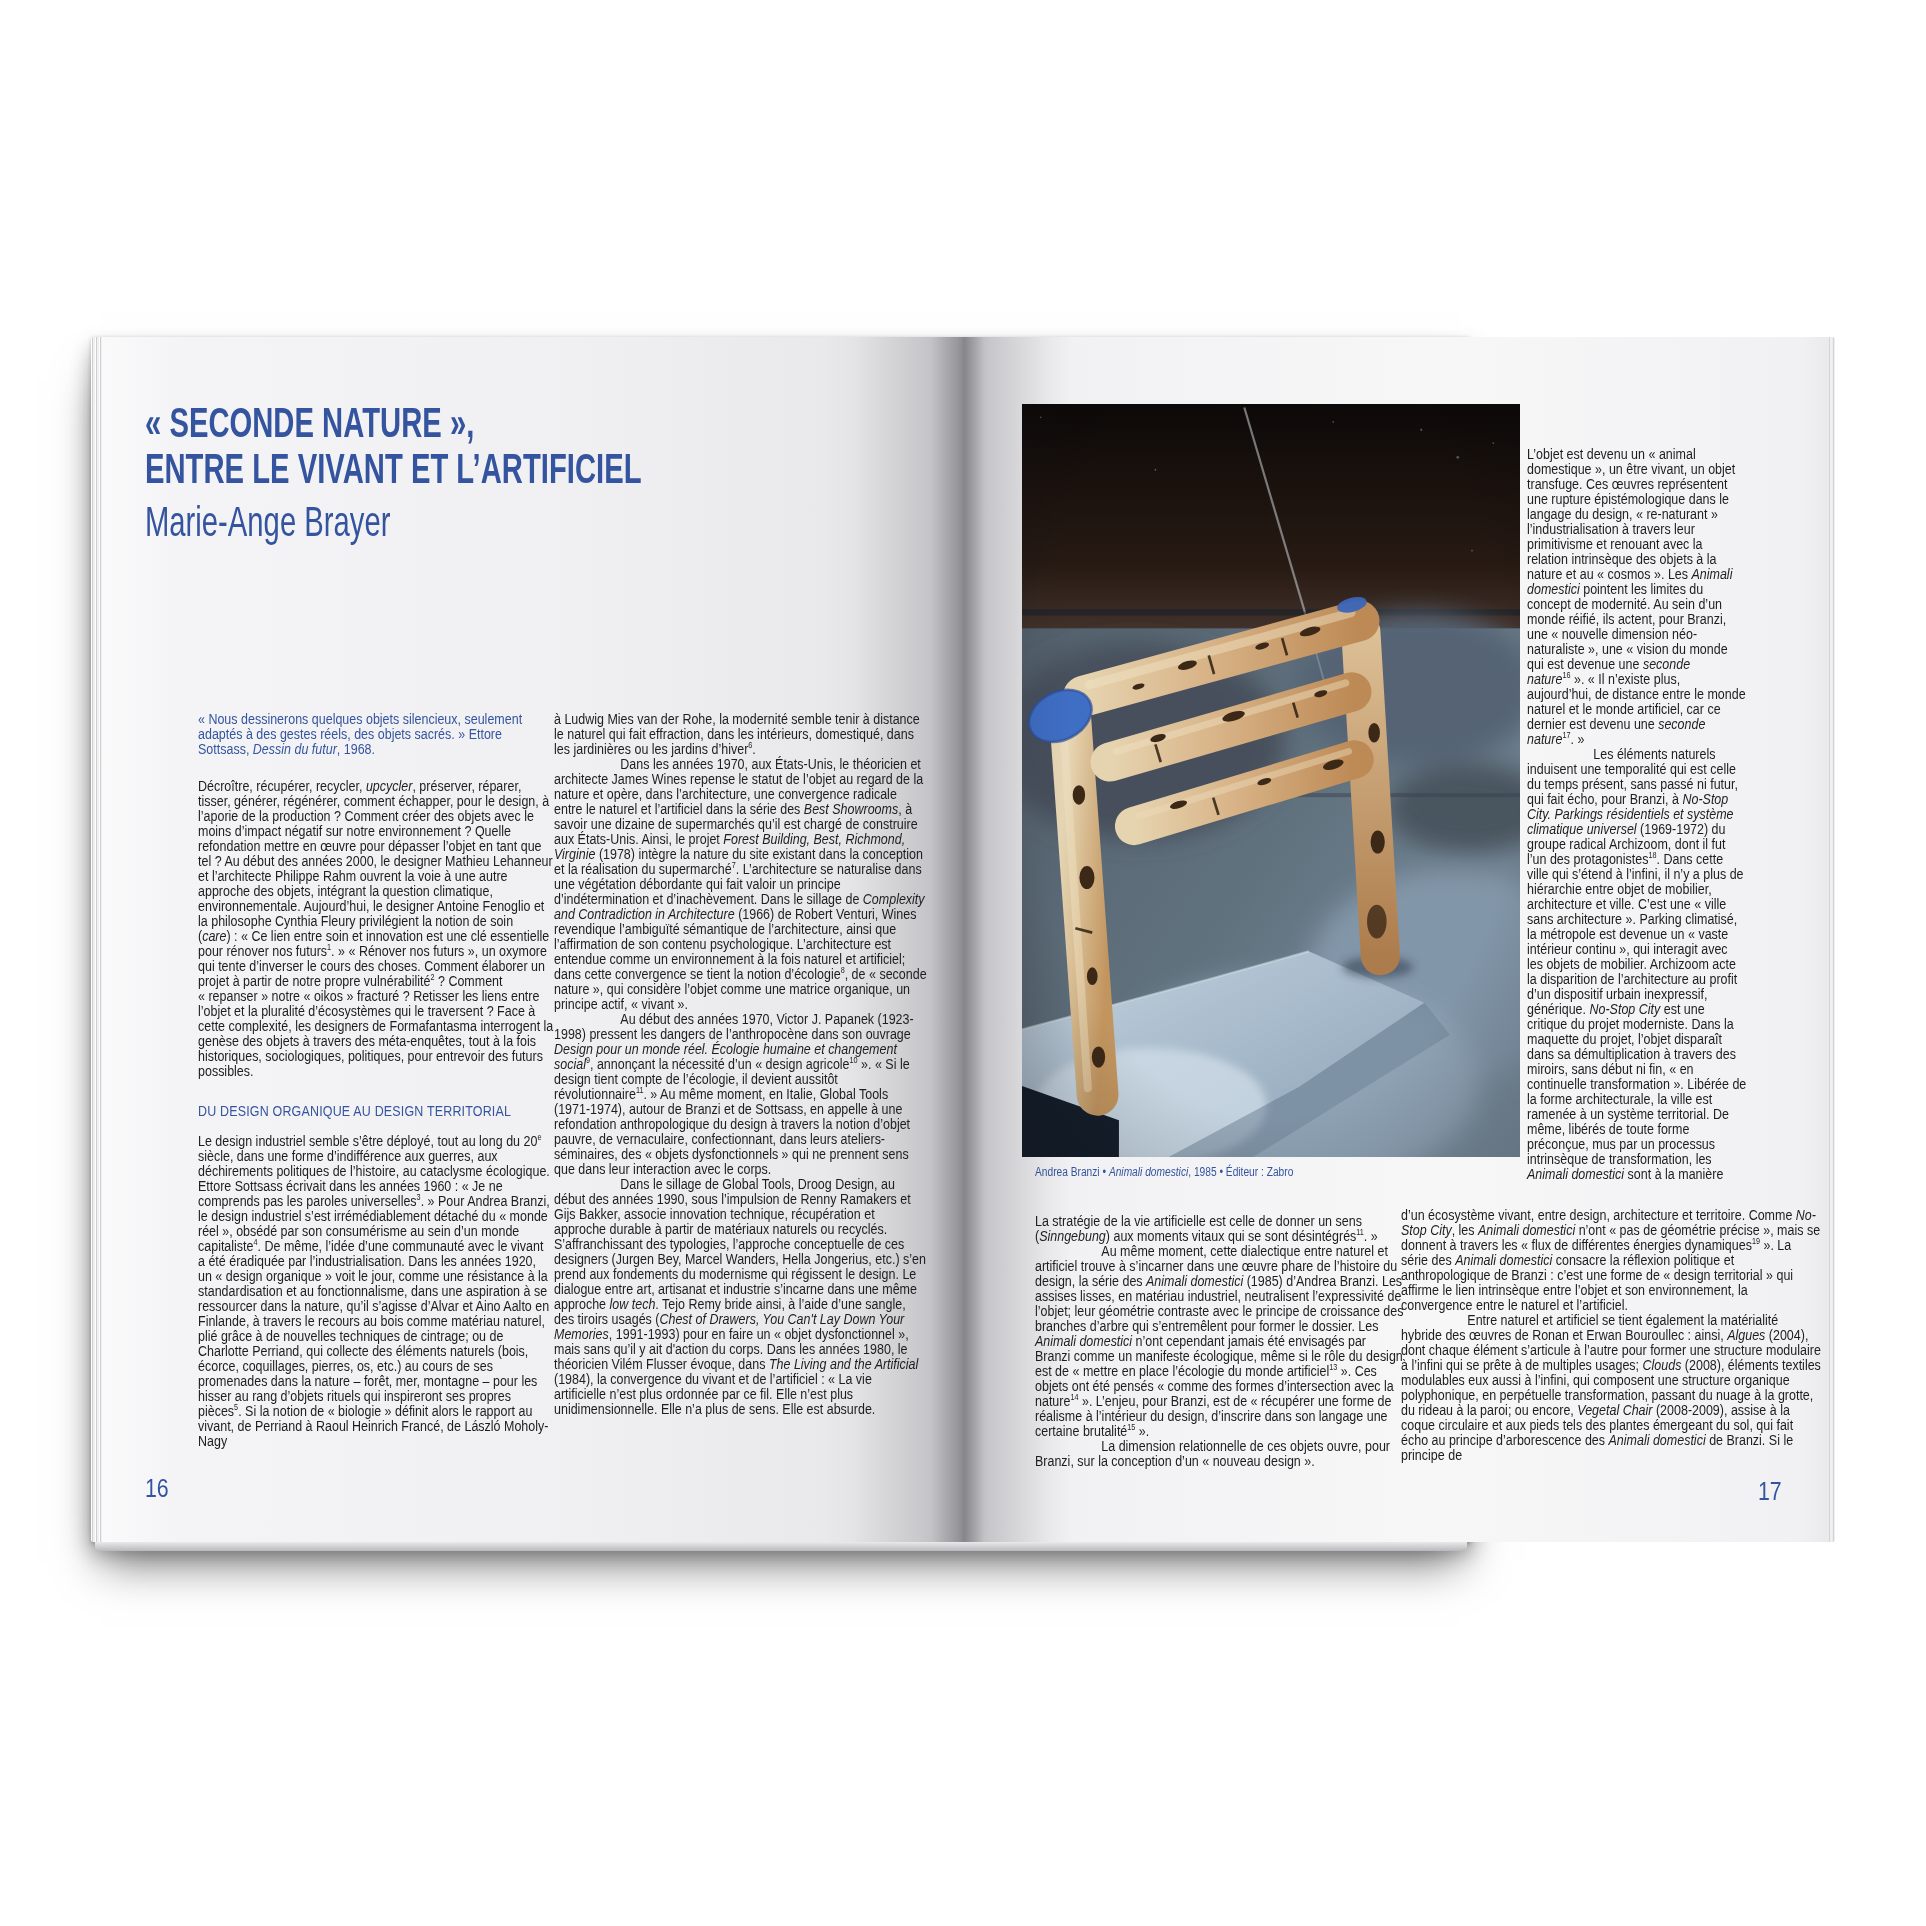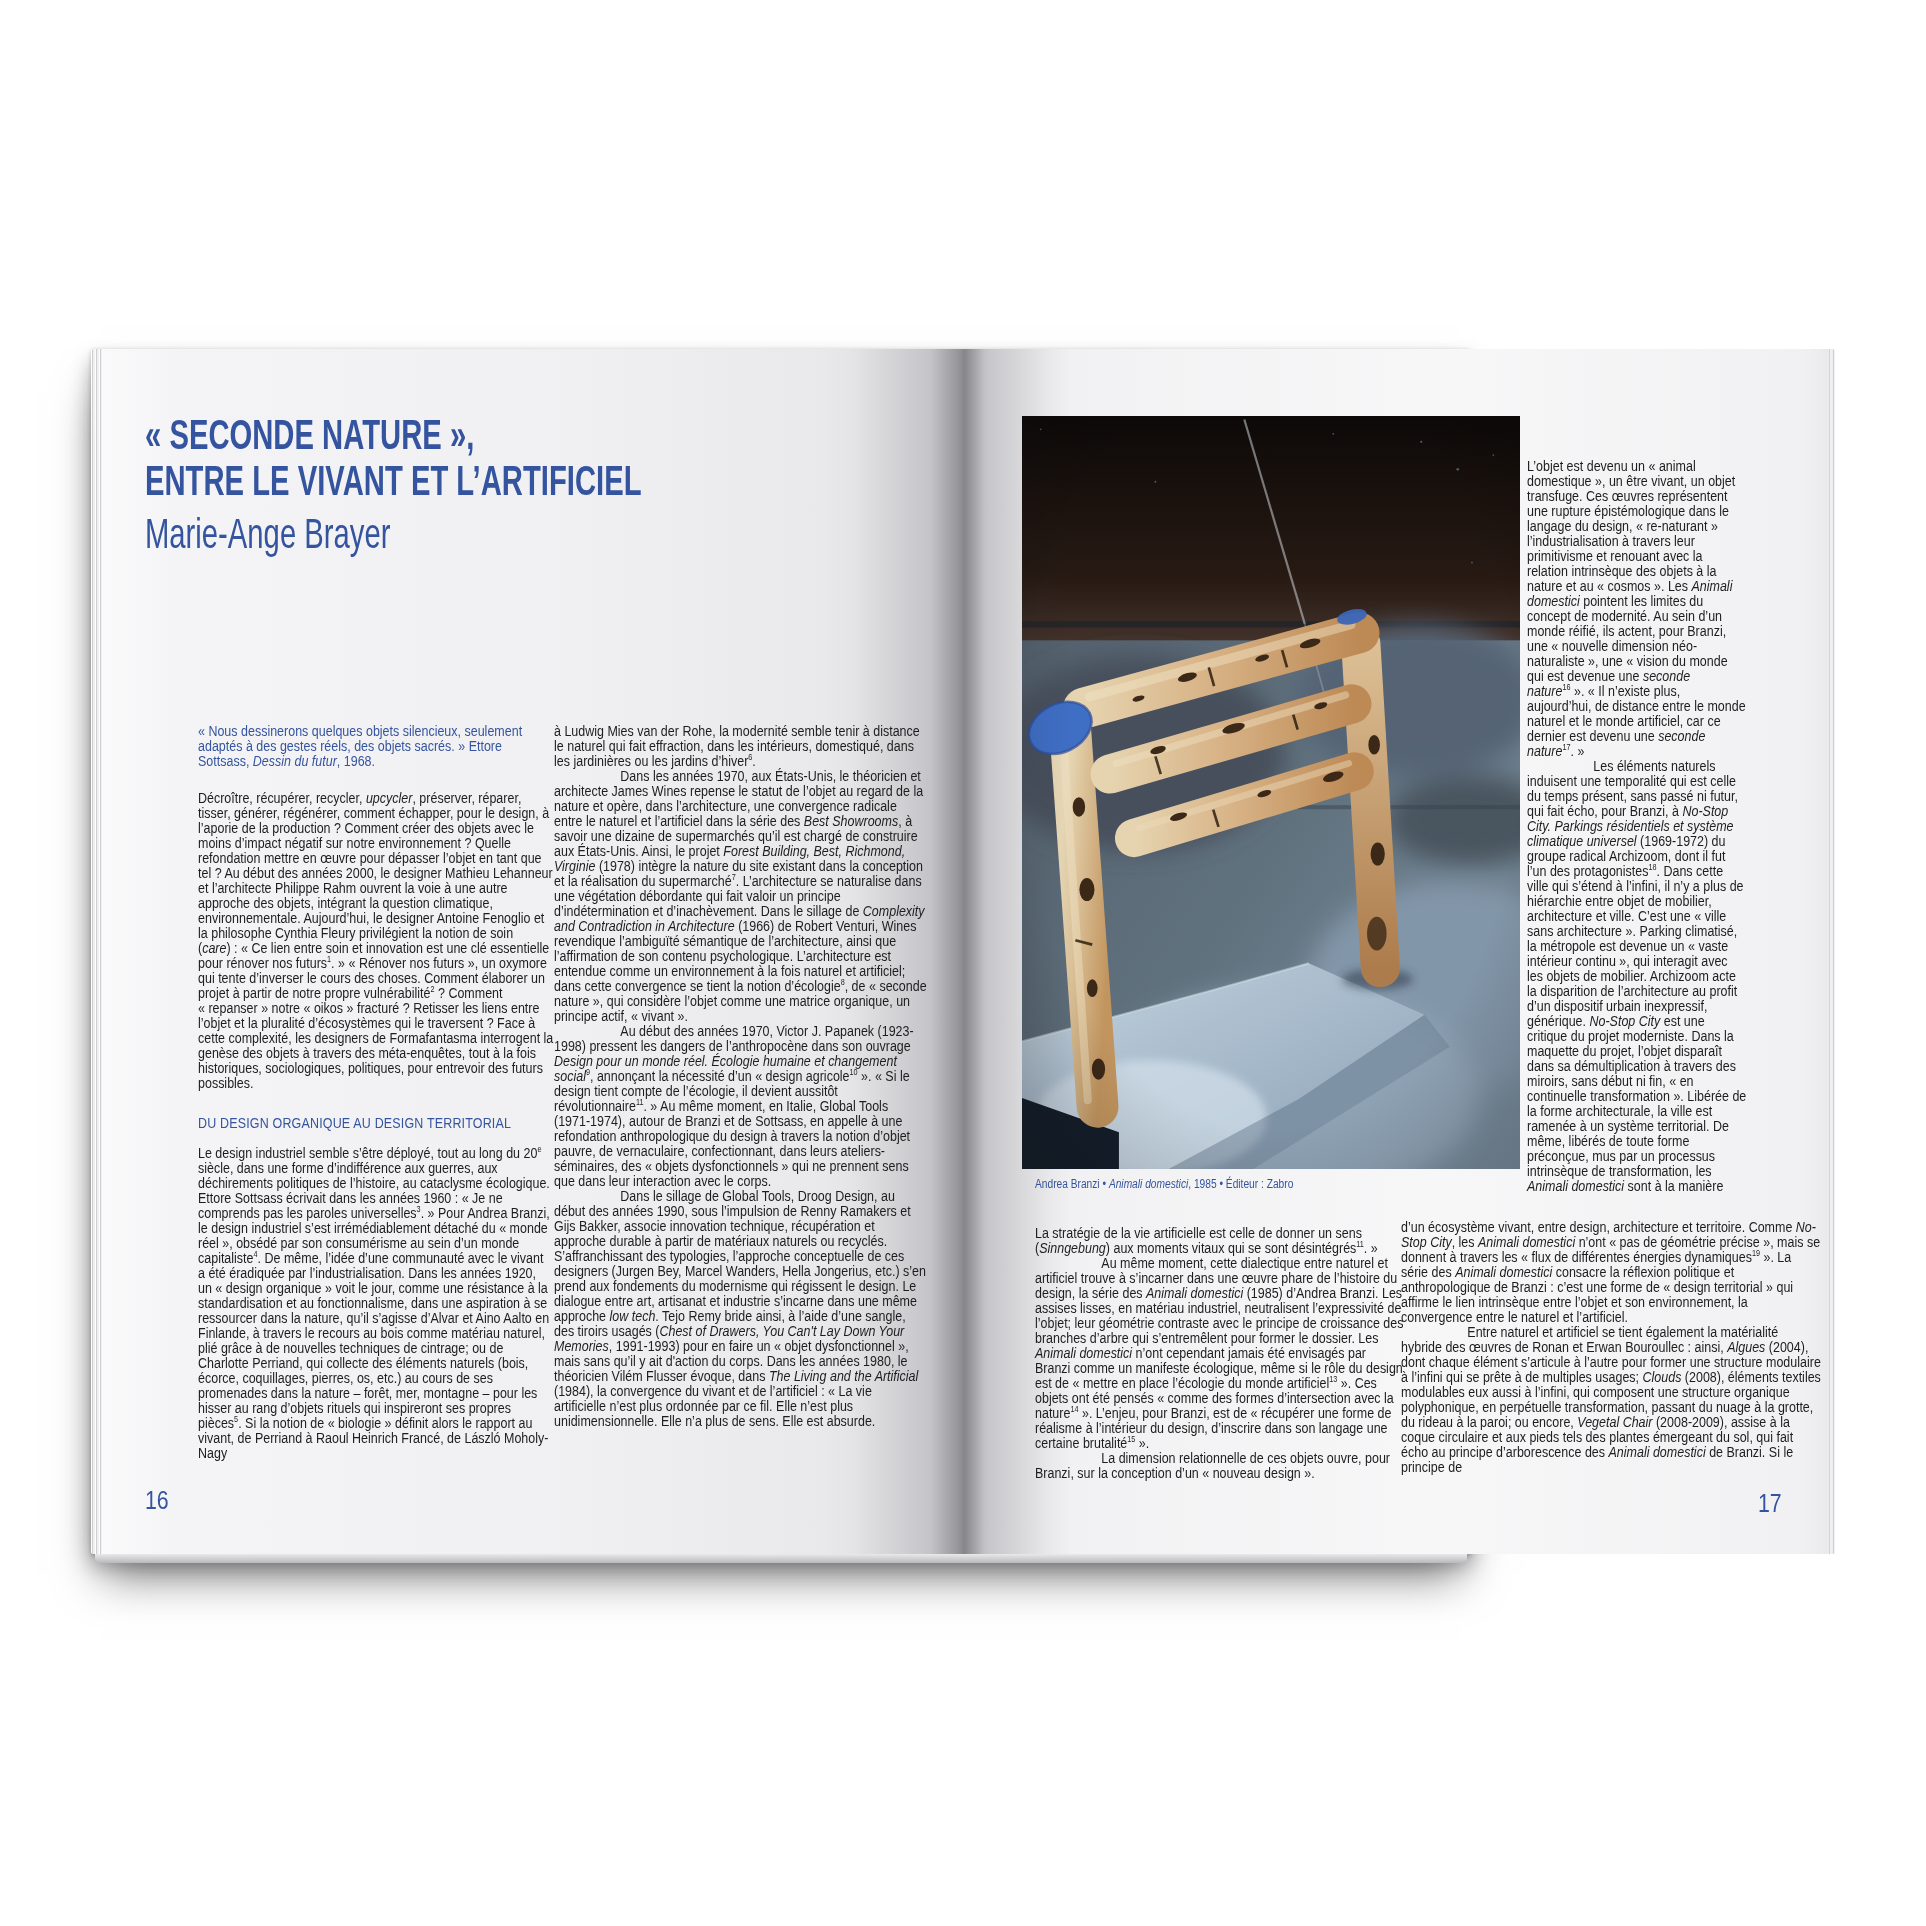--- a/index.html
+++ b/index.html
@@ -1,18 +1,18 @@
 <!DOCTYPE html>
 <html style="--accent-blue: #34549f; --text-black: #1d1d1f; --paper-grey: #f1f1f3; --photo-floor-dark: #1b1310; --photo-floor-blue: #5d6d7d; --photo-seat-blue-grey: #a9bccd; --photo-birch-light: #e8d7b3; --photo-birch-dark: #bd8a55; --photo-blue-paint: #3f6ec5;font-size:7.1px"><head>
 <meta charset="utf-8">
 <style>
   html,body{margin:0;padding:0;background:#ffffff;}
   .canvas{position:relative;width:1926px;height:1926px;background:#ffffff;overflow:hidden;
           font-family:"Liberation Sans","DejaVu Sans",sans-serif;color:var(--text-black,#1d1d1f);}
-  .book{position:absolute;left:91px;top:349px;width:1380px;height:1205px;border-radius:3.1px;
+  .book{position:absolute;left:91px;top:337px;width:1380px;height:1205px;border-radius:3.1px;
         box-shadow:0 31px 44px -11px rgba(0,0,0,.55),0 11px 20px rgba(0,0,0,.28),0 1.8px 4.4px rgba(0,0,0,.2);}
   .book::after{content:"";position:absolute;left:4.4px;right:4.4px;bottom:-9px;height:9px;
         background:linear-gradient(#e9e9ea,#b9b9bd);border-radius:0 0 4.4px 4.4px;}
   .page{position:absolute;top:0;height:1205px;overflow:hidden;}
   .page-left{left:0;width:872px;border-radius:3.1px 0 0 3.1px;
         background:linear-gradient(90deg,#fbfbfc 0%,#f4f4f6 10%,#f0f0f2 55%,#e9e9ec 84%,#dadadd 95%,#cdcdd1 100%);}
   .page-right{left:872px;width:872px;border-radius:0 3.1px 3.1px 0;
         background:linear-gradient(90deg,#c8c8cc 0%,#e2e2e5 3%,#f1f1f3 10%,#f7f7f8 55%,#f1f1f3 96%,#e8e8ea 100%);}
   .page-left::before{content:"";position:absolute;left:0;top:0;bottom:0;width:10.7px;opacity:.85;
         background:repeating-linear-gradient(90deg,#ffffff 0 1.3px,#c7c7ca 1.3px 2.2px,#eeeef0 2.2px 4px);border-radius:3.1px 0 0 3.1px;}

